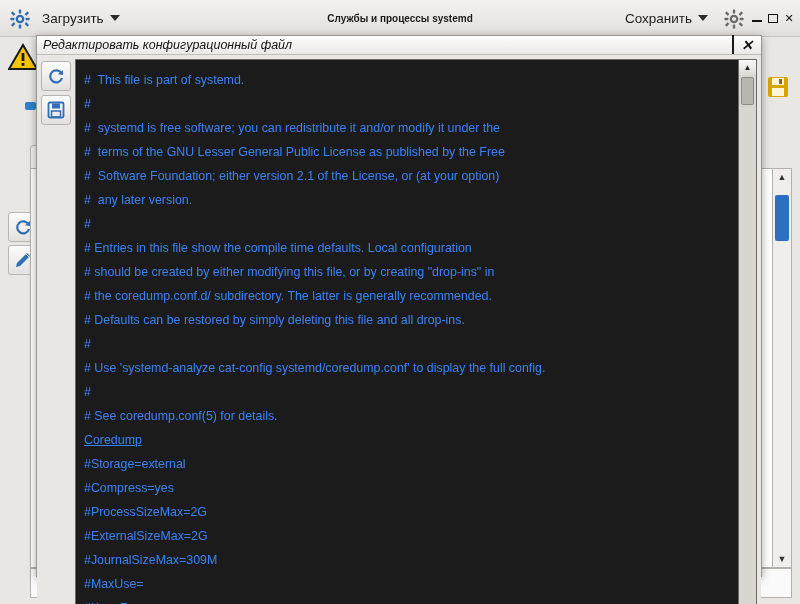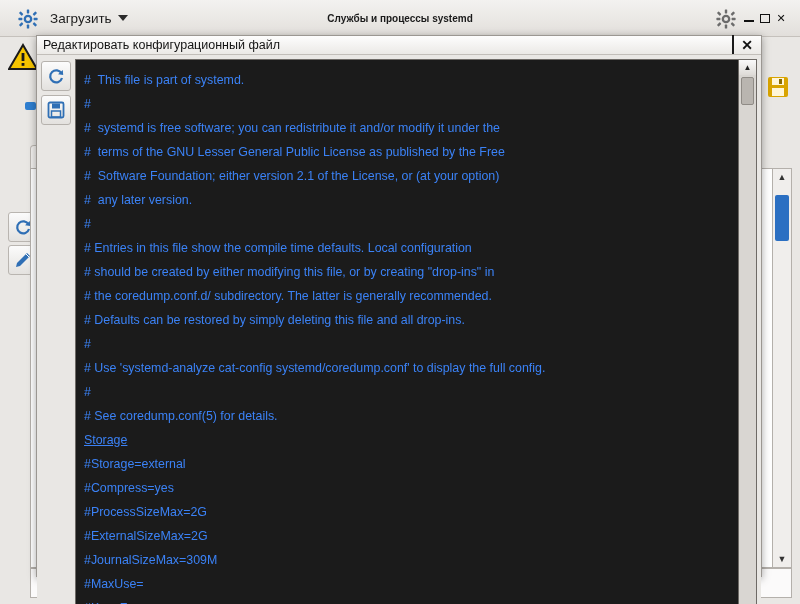--- a/index.html
+++ b/index.html
@@ -27,21 +27,21 @@
     display: flex;
     flex-direction: column;
   }
 
   .main-titlebar {
     height: 36px;
     background: linear-gradient(to bottom, #f3f2f0, #e2dfdb);
     border-bottom: 1px solid #c5c1bc;
     display: flex;
     align-items: center;
-    padding: 0 12px;
+    padding: 0 4px;
     position: relative;
   }
 
   .tb-icon-btn {
     width: 30px; height: 30px;
     display: flex; align-items: center; justify-content: center;
     border: none; background: transparent;
     cursor: default;
   }
 
@@ -225,20 +225,21 @@
     flex-direction: column;
   }
 
   .dialog-titlebar {
     height: 25px;
     background: linear-gradient(to bottom, #fdfdfd, #ebe9e6);
     border-bottom: 1px solid #c2beb9;
     display: flex;
     align-items: center;
     padding: 0 6px;
+    font-style: italic;
   }
   .dialog-title {
     font-size: 12.5px;
     color: #141414;
   }
   .dialog-ctrls {
     margin-left: auto;
     display: flex;
     align-items: center;
     gap: 7px;
@@ -364,20 +365,24 @@
       </button>
 
       <button class="menu-btn">
         <span>Загрузить</span>
         <span class="caret-down"></span>
       </button>
 
       <div class="main-title">Службы и процессы systemd</div>
 
       <div class="titlebar-right">
+        <button class="menu-btn">
+          <span>Сохранить</span>
+          <span class="caret-down"></span>
+        </button>
 
         <button class="tb-icon-btn">
           <span class="gear">
             <svg width="20" height="20" viewBox="0 0 20 20">
               <g fill="#6b6b6b">
                 <circle cx="10" cy="10" r="3.2" fill="none" stroke="#6b6b6b" stroke-width="2.3"></circle>
                 <rect x="8.8" y="0.4" width="2.4" height="4" rx="0.6"></rect>
                 <rect x="8.8" y="15.6" width="2.4" height="4" rx="0.6"></rect>
                 <rect x="0.4" y="8.8" width="4" height="2.4" rx="0.6"></rect>
                 <rect x="15.6" y="8.8" width="4" height="2.4" rx="0.6"></rect>
@@ -510,21 +515,21 @@
 #  any later version.
 #
 # Entries in this file show the compile time defaults. Local configuration
 # should be created by either modifying this file, or by creating "drop-ins" in
 # the coredump.conf.d/ subdirectory. The latter is generally recommended.
 # Defaults can be restored by simply deleting this file and all drop-ins.
 #
 # Use 'systemd-analyze cat-config systemd/coredump.conf' to display the full config.
 #
 # See coredump.conf(5) for details.
-</span><span class="section">Storage</span>
+</span><span class="section">Coredump</span>
 <span>#Storage=external
 #Compress=yes
 #ProcessSizeMax=2G
 #ExternalSizeMax=2G
 #JournalSizeMax=309M
 #MaxUse=
 #KeepFree=</span></pre>
         </div>
 
         <div class="editor-scroll">

